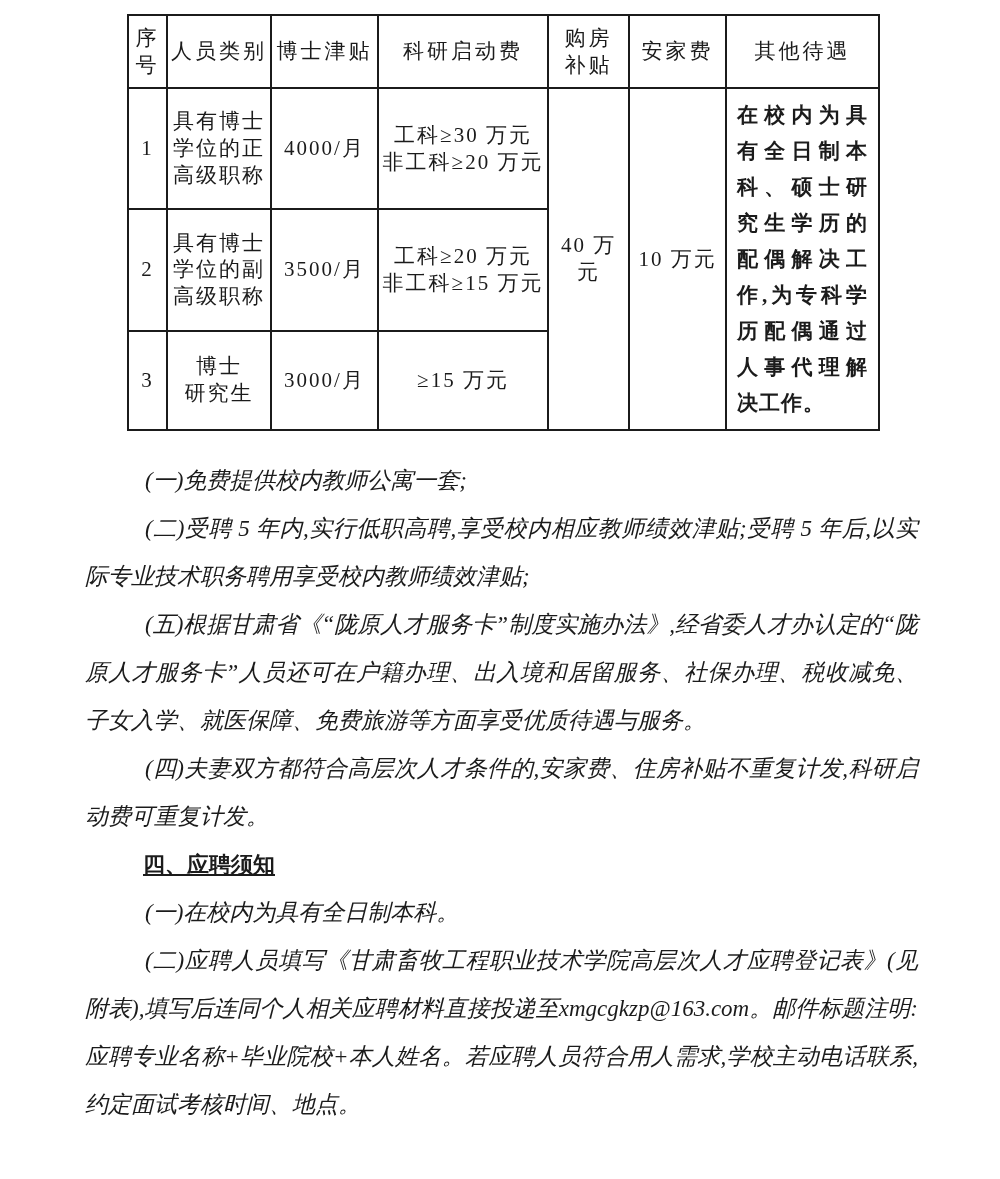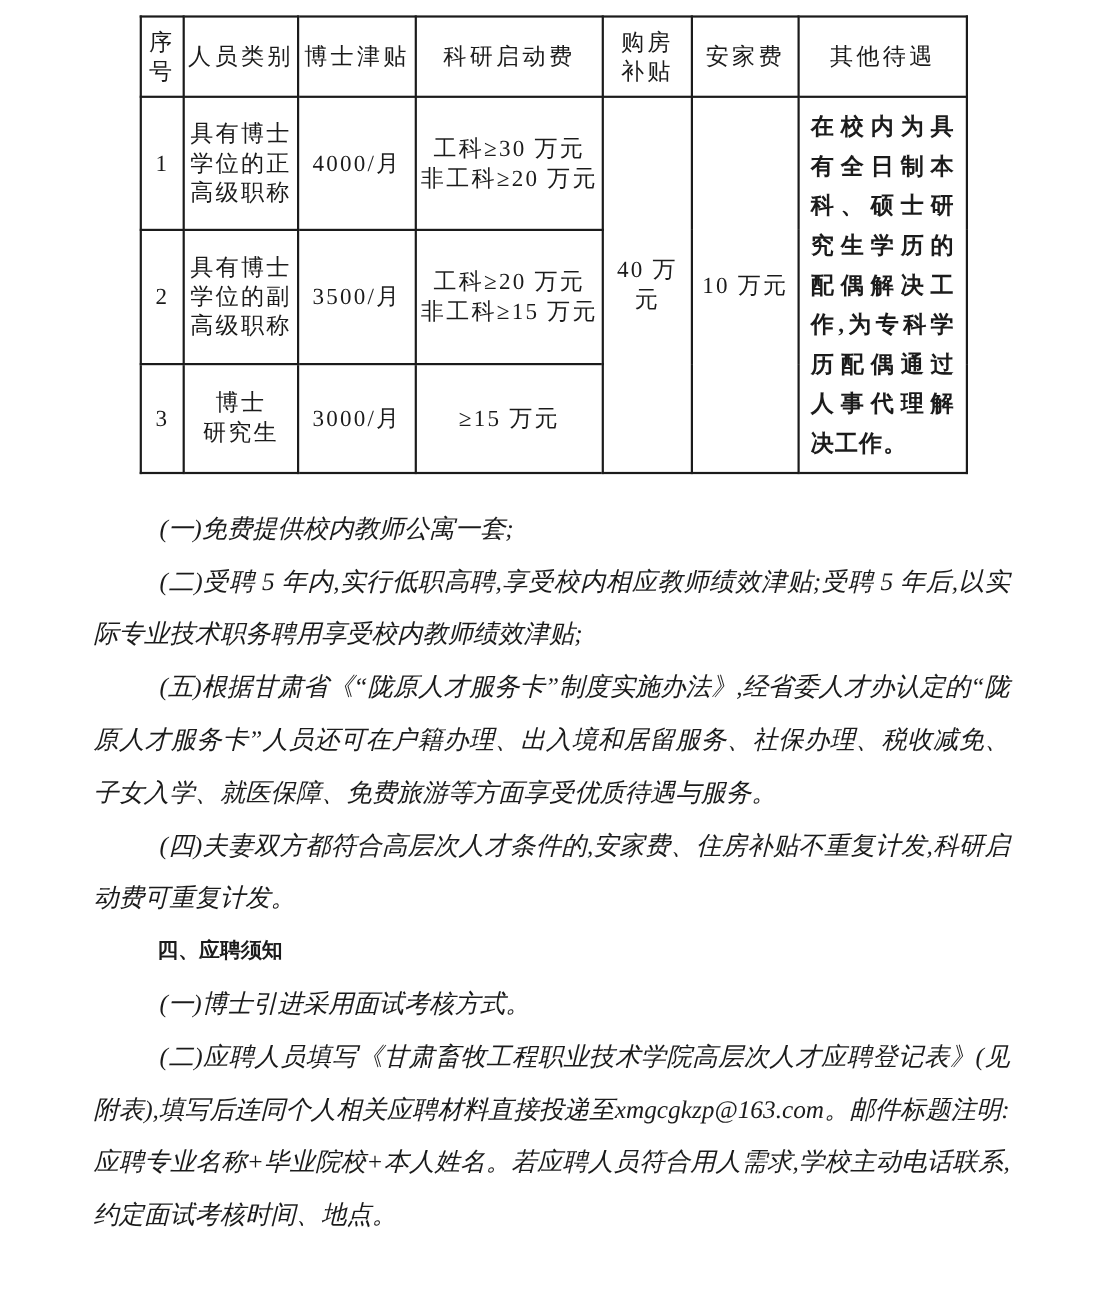--- a/index.html
+++ b/index.html
@@ -56,23 +56,24 @@
     margin: 0;
     text-indent: 60px;
     text-align: justify;
     text-justify: inter-ideograph;
     font-style: italic;
   }
   .heading {
     margin: 0;
     font-family: "Liberation Sans", sans-serif;
     font-weight: bold;
-    font-size: 19px;
+    font-size: 22px;
     line-height: 48px;
     text-indent: 58px;
+    text-decoration: underline;
   }
 </style>
 </head>
 <body>
 
 <div class="page">
 
   <table class="benefits">
     <colgroup>
       <col style="width:39px">
@@ -127,17 +128,17 @@
   </table>
 
   <div class="body-text">
     <p>(一)免费提供校内教师公寓一套;</p>
     <p>(二)受聘 5 年内,实行低职高聘,享受校内相应教师绩效津贴;受聘 5 年后,以实际专业技术职务聘用享受校内教师绩效津贴;</p>
     <p>(五)根据甘肃省《“陇原人才服务卡”制度实施办法》,经省委人才办认定的“陇原人才服务卡”人员还可在户籍办理、出入境和居留服务、社保办理、税收减免、子女入学、就医保障、免费旅游等方面享受优质待遇与服务。</p>
     <p>(四)夫妻双方都符合高层次人才条件的,安家费、住房补贴不重复计发,科研启动费可重复计发。</p>
 
     <h3 class="heading">四、应聘须知</h3>
 
-    <p>(一)博士引进采用面试考核方式。</p>
+    <p>(一)在校内为具有全日制本科。</p>
     <p>(二)应聘人员填写《甘肃畜牧工程职业技术学院高层次人才应聘登记表》(见附表),填写后连同个人相关应聘材料直接投递至xmgcgkzp@163.com。邮件标题注明:应聘专业名称+毕业院校+本人姓名。若应聘人员符合用人需求,学校主动电话联系,约定面试考核时间、地点。</p>
   </div>
 
 </div>
 
 </body></html>

